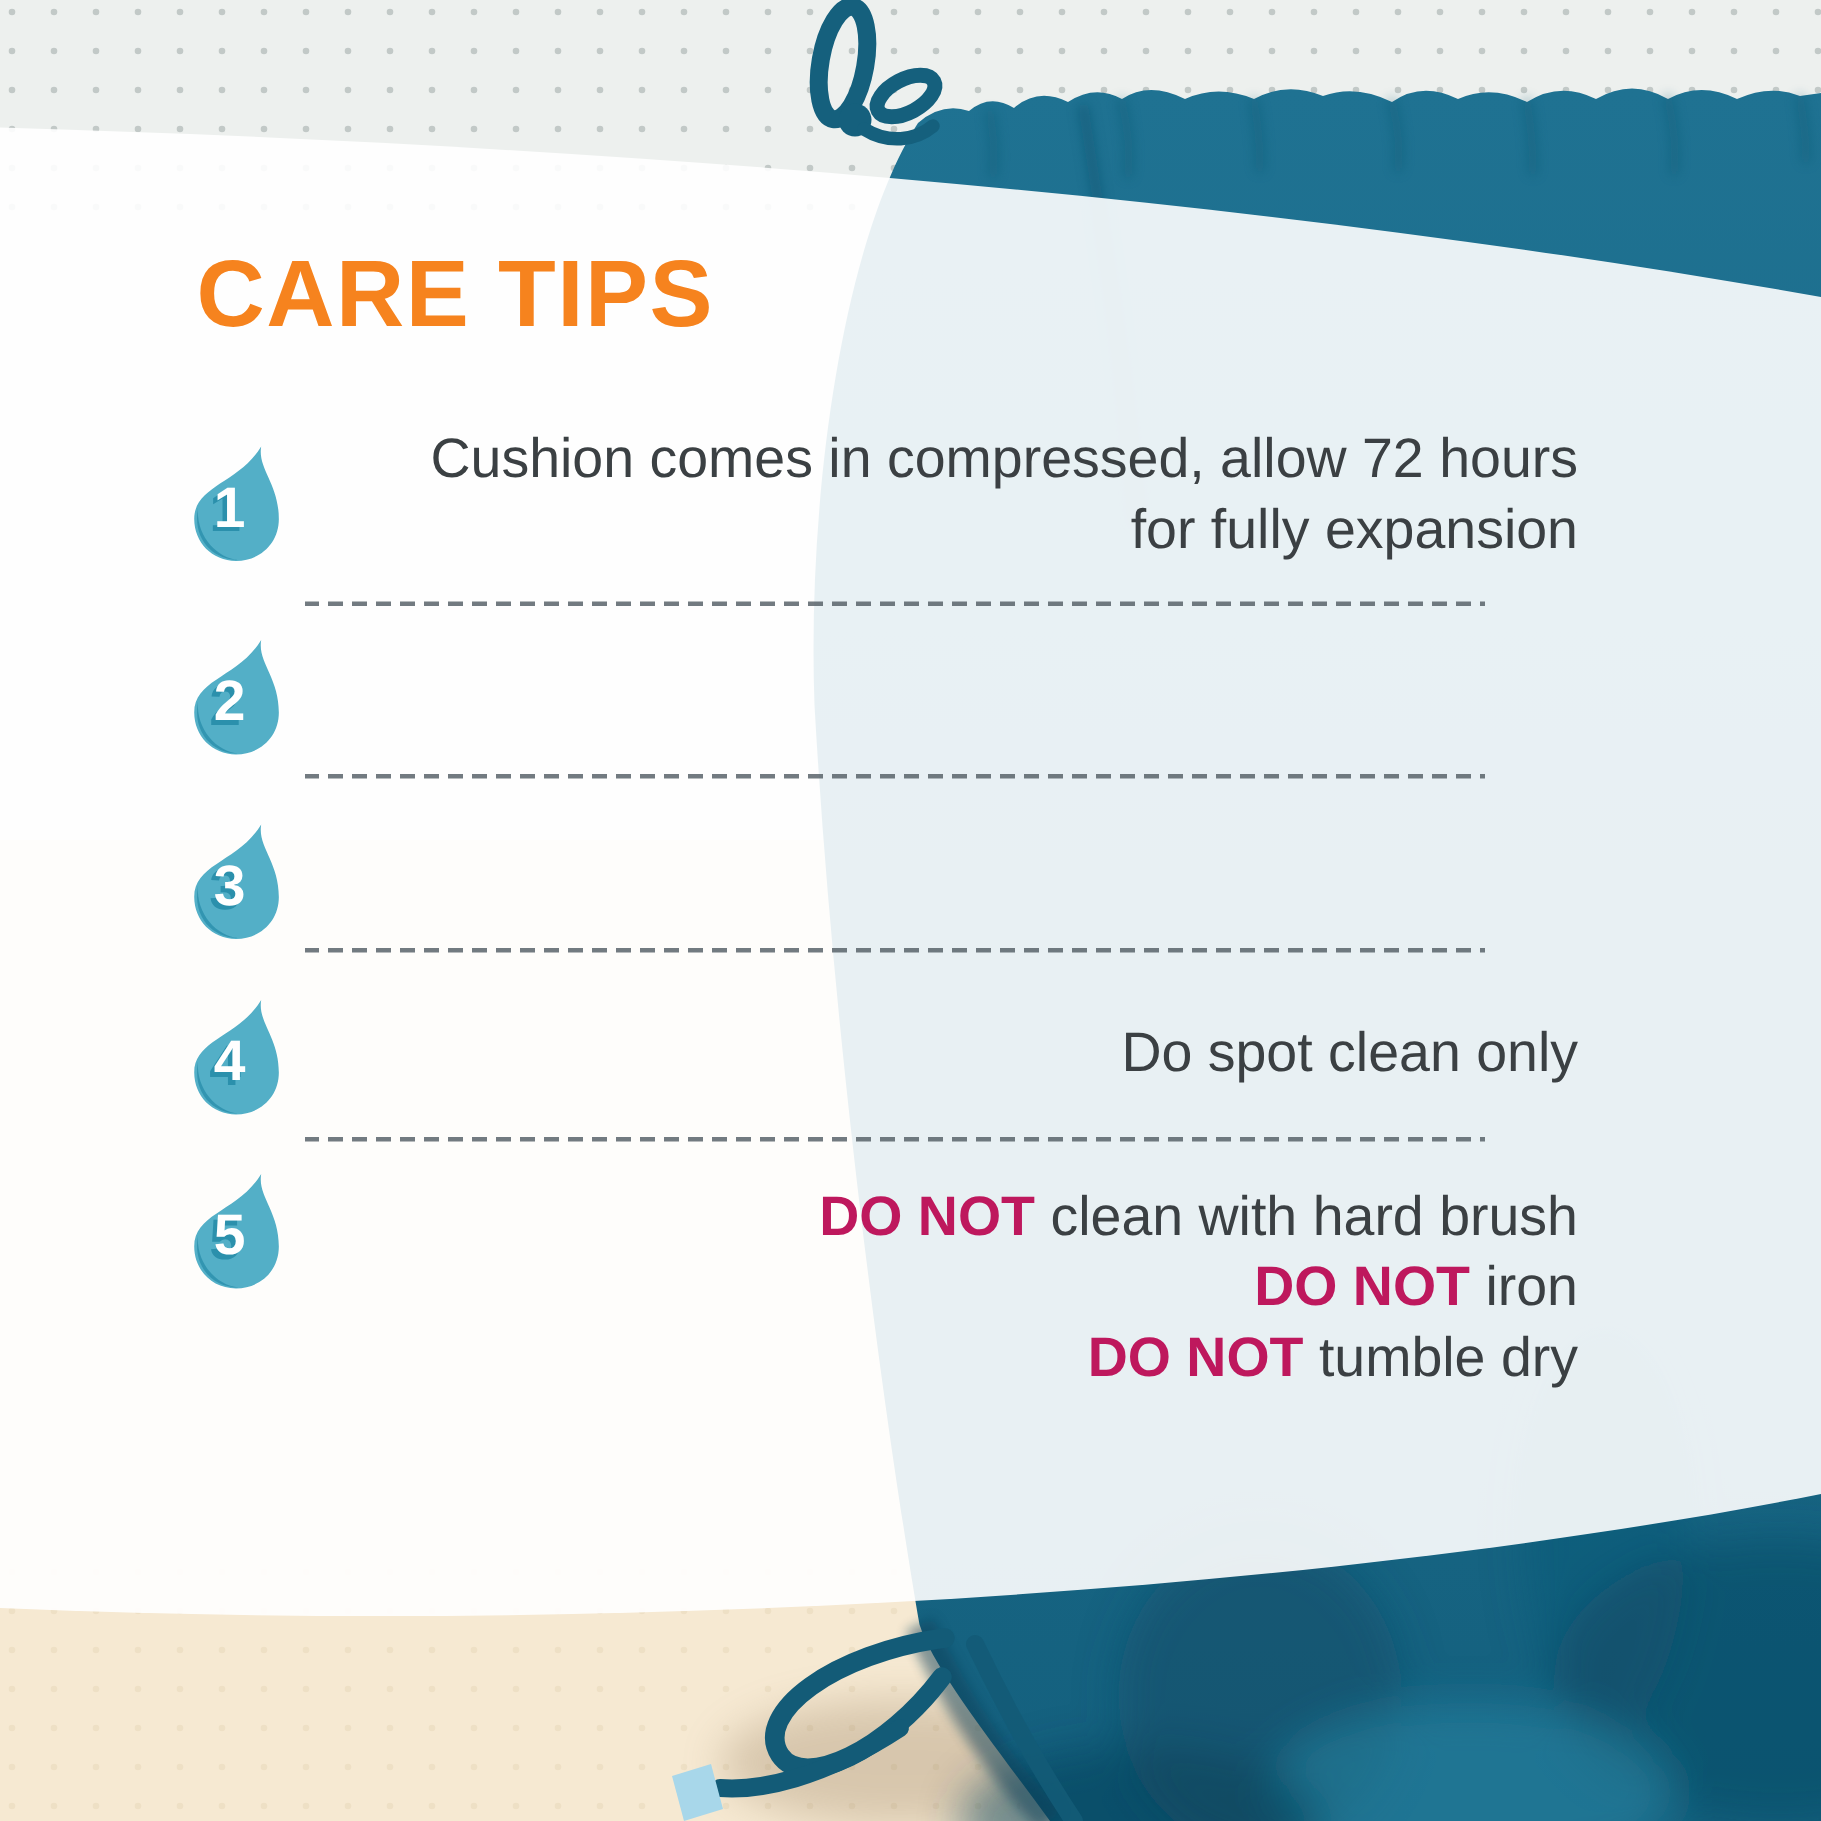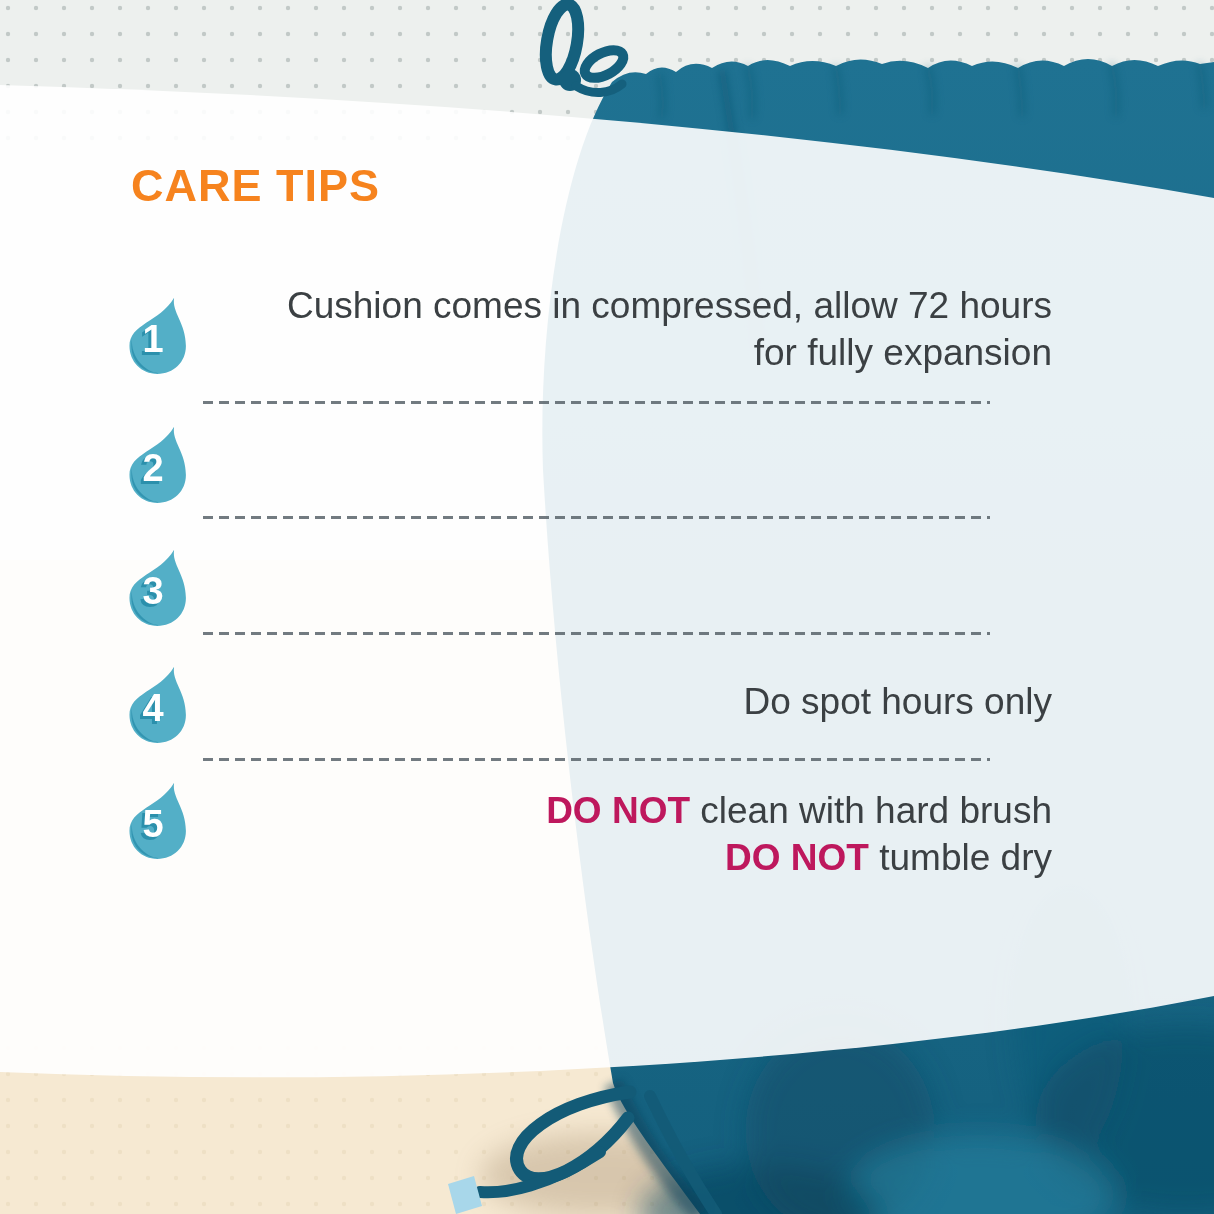--- a/index.html
+++ b/index.html
@@ -6,21 +6,21 @@
   #stage{
     position:relative;width:1214px;height:1214px;overflow:hidden;
     font-family:"Liberation Sans","DejaVu Sans",sans-serif;
     -webkit-font-smoothing:antialiased;
   }
   #bg{position:absolute;inset:0;z-index:0;}
   .content{position:absolute;inset:0;z-index:1;}
 
   .page-title{
     position:absolute;left:131px;top:160px;
-    font-size:45px;font-weight:700;letter-spacing:1px;
+    font-size:63px;font-weight:700;letter-spacing:1px;
     color:#F6831E;white-space:nowrap;
   }
 
   .tip-icon{
     position:absolute;left:127px;width:62px;height:83px;
   }
   .tip-icon svg{position:absolute;inset:0;width:100%;height:100%;}
   .tip-icon .num{
     position:absolute;left:0;top:24px;width:52px;text-align:center;
     font-size:38px;font-weight:700;color:#ffffff;
@@ -163,30 +163,31 @@
     <div class="dash" style="top:632px"></div>
 
     <div class="tip-icon" style="top:663px">
       <svg viewBox="0 0 100 130">
         <path d="M76 4 C72 28 95 44 95 82 C95 108 75 127 49 127 C23 127 4 107 4 82 C4 46 52 44 76 4 Z" fill="#53AFC7"></path>
         <path d="M8 70 C6 100 28 124 52 126 C24 126 2 104 8 70 Z" fill="#2F92AE" opacity="0.9"></path>
       </svg>
       <span class="num">4</span>
     </div>
     <div class="tip-text" style="top:678px">
-      <div class="line"><b></b><span>Do spot hours only</span></div>
+      <div class="line"><b></b><span>Do spot clean only</span></div>
     </div>
     <div class="dash" style="top:758px"></div>
 
     <div class="tip-icon" style="top:779px">
       <svg viewBox="0 0 100 130">
         <path d="M76 4 C72 28 95 44 95 82 C95 108 75 127 49 127 C23 127 4 107 4 82 C4 46 52 44 76 4 Z" fill="#53AFC7"></path>
         <path d="M8 70 C6 100 28 124 52 126 C24 126 2 104 8 70 Z" fill="#2F92AE" opacity="0.9"></path>
       </svg>
       <span class="num">5</span>
     </div>
     <div class="tip-text" style="top:787px">
       <div class="line"><b>DO NOT</b><span> clean with hard brush</span></div>
+      <div class="line"><b>DO NOT</b><span> iron</span></div>
       <div class="line"><b>DO NOT</b><span> tumble dry</span></div>
     </div>
 
   </div>
 </div>
 
 </body></html>

